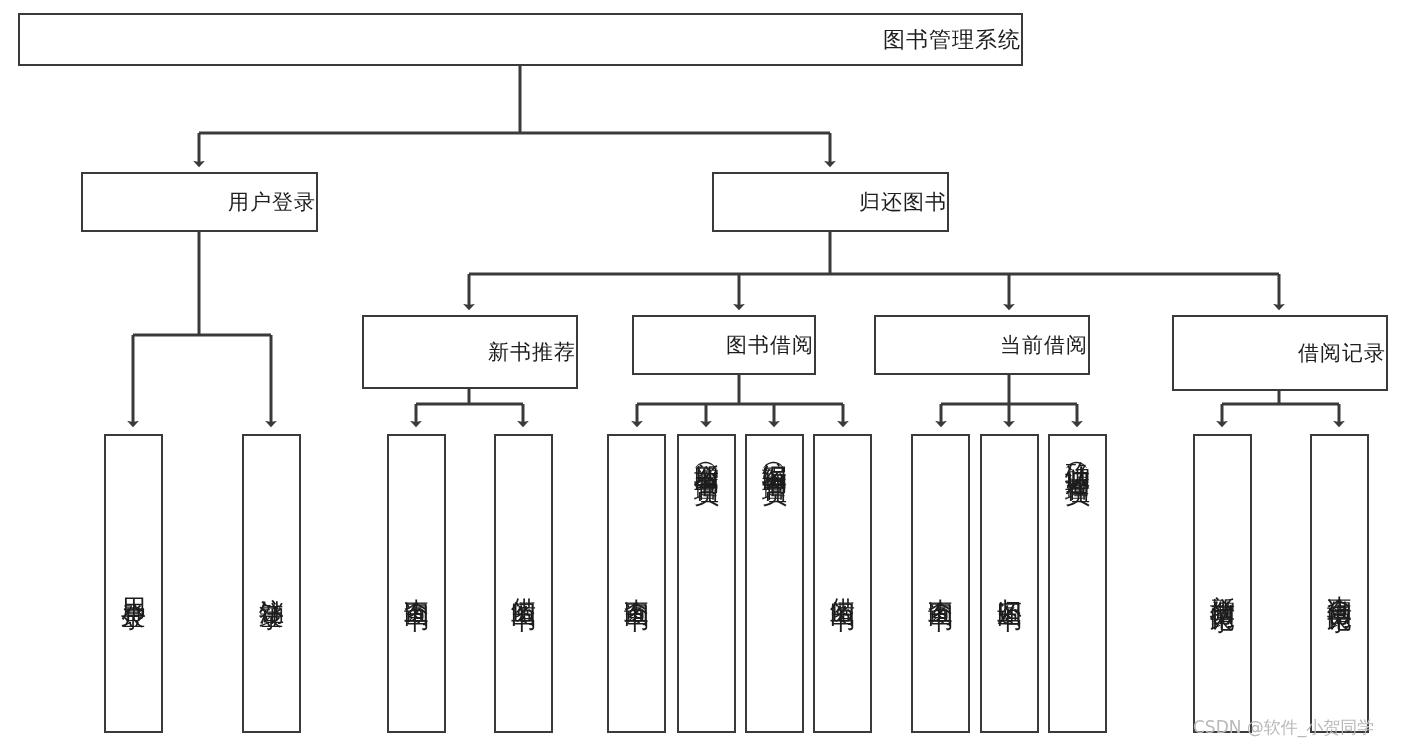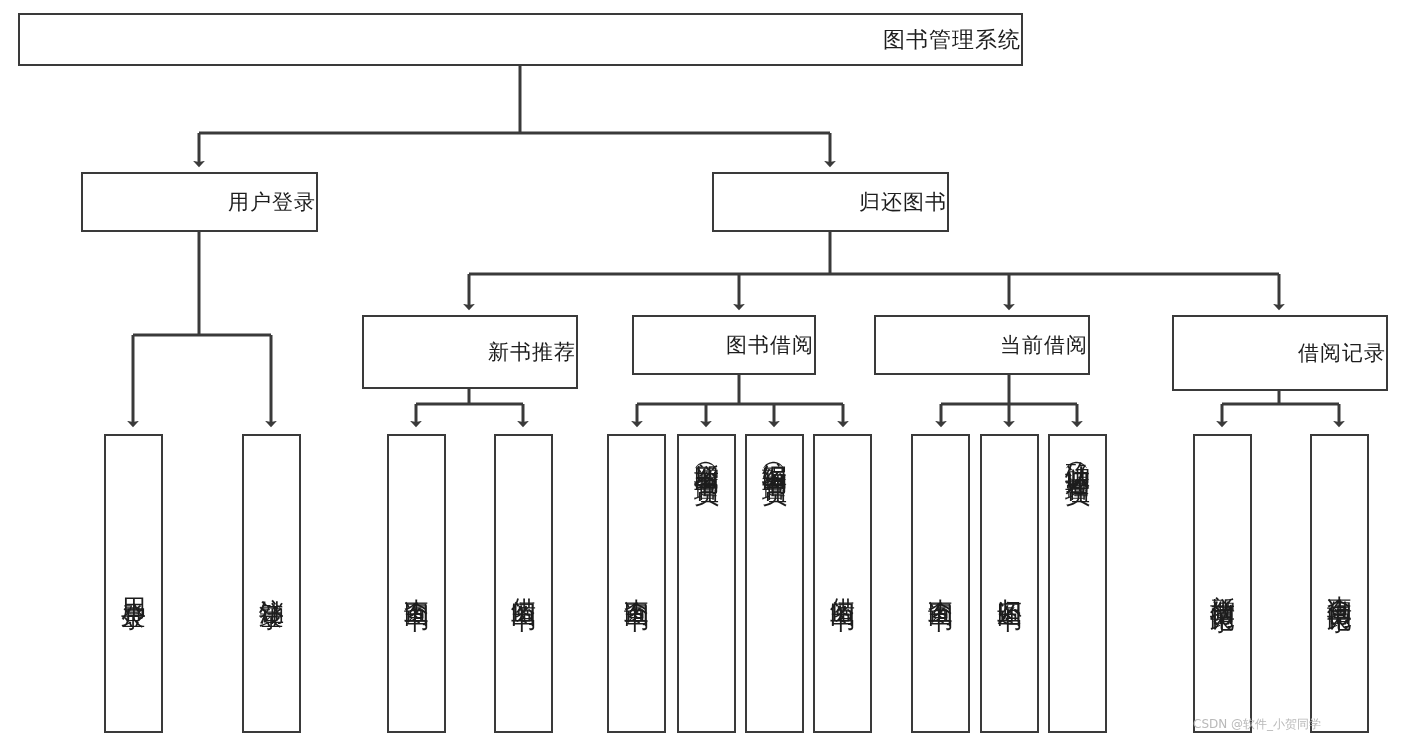--- a/index.html
+++ b/index.html
@@ -63,21 +63,21 @@
     font-size: 25px;
     line-height: 1;
     letter-spacing: 3px;
   }
   .node.vert.centered {
     align-items: center;
     padding-top: 0;
   }
   .watermark {
     position: absolute;
-    font-size: 12px;
+    font-size: 17px;
     color: #b9b9b9;
     white-space: nowrap;
     z-index: 5;
     font-family: "DejaVu Sans", "Liberation Sans", sans-serif;
   }
 </style>
 </head>
 <body>
 
 <div id="canvas">

